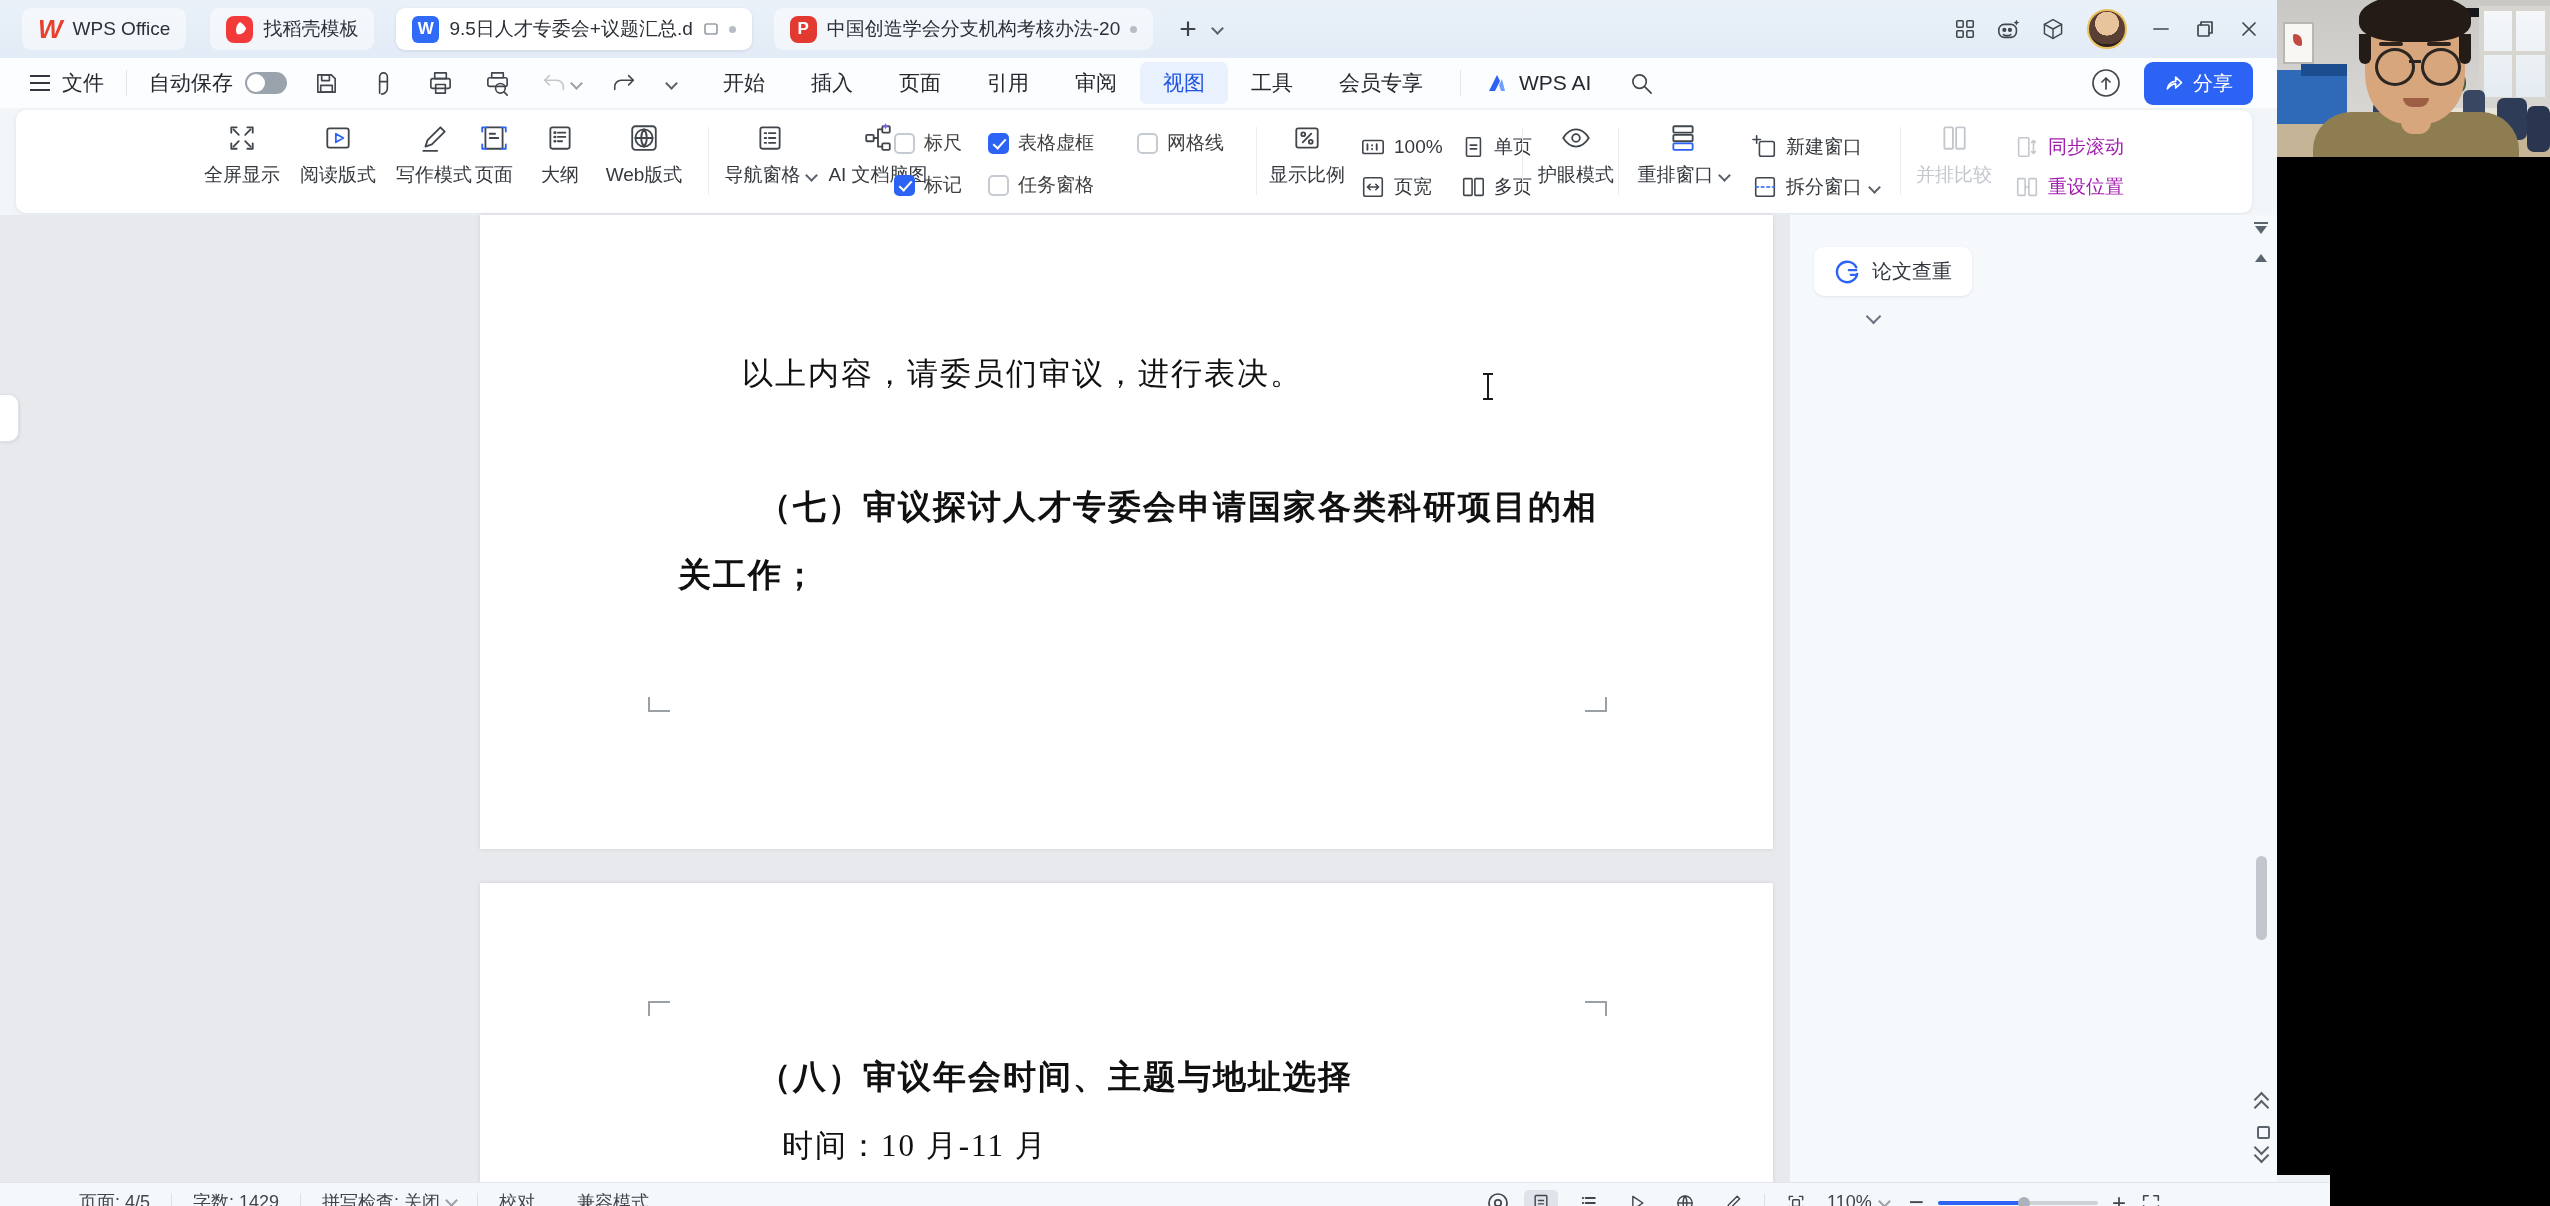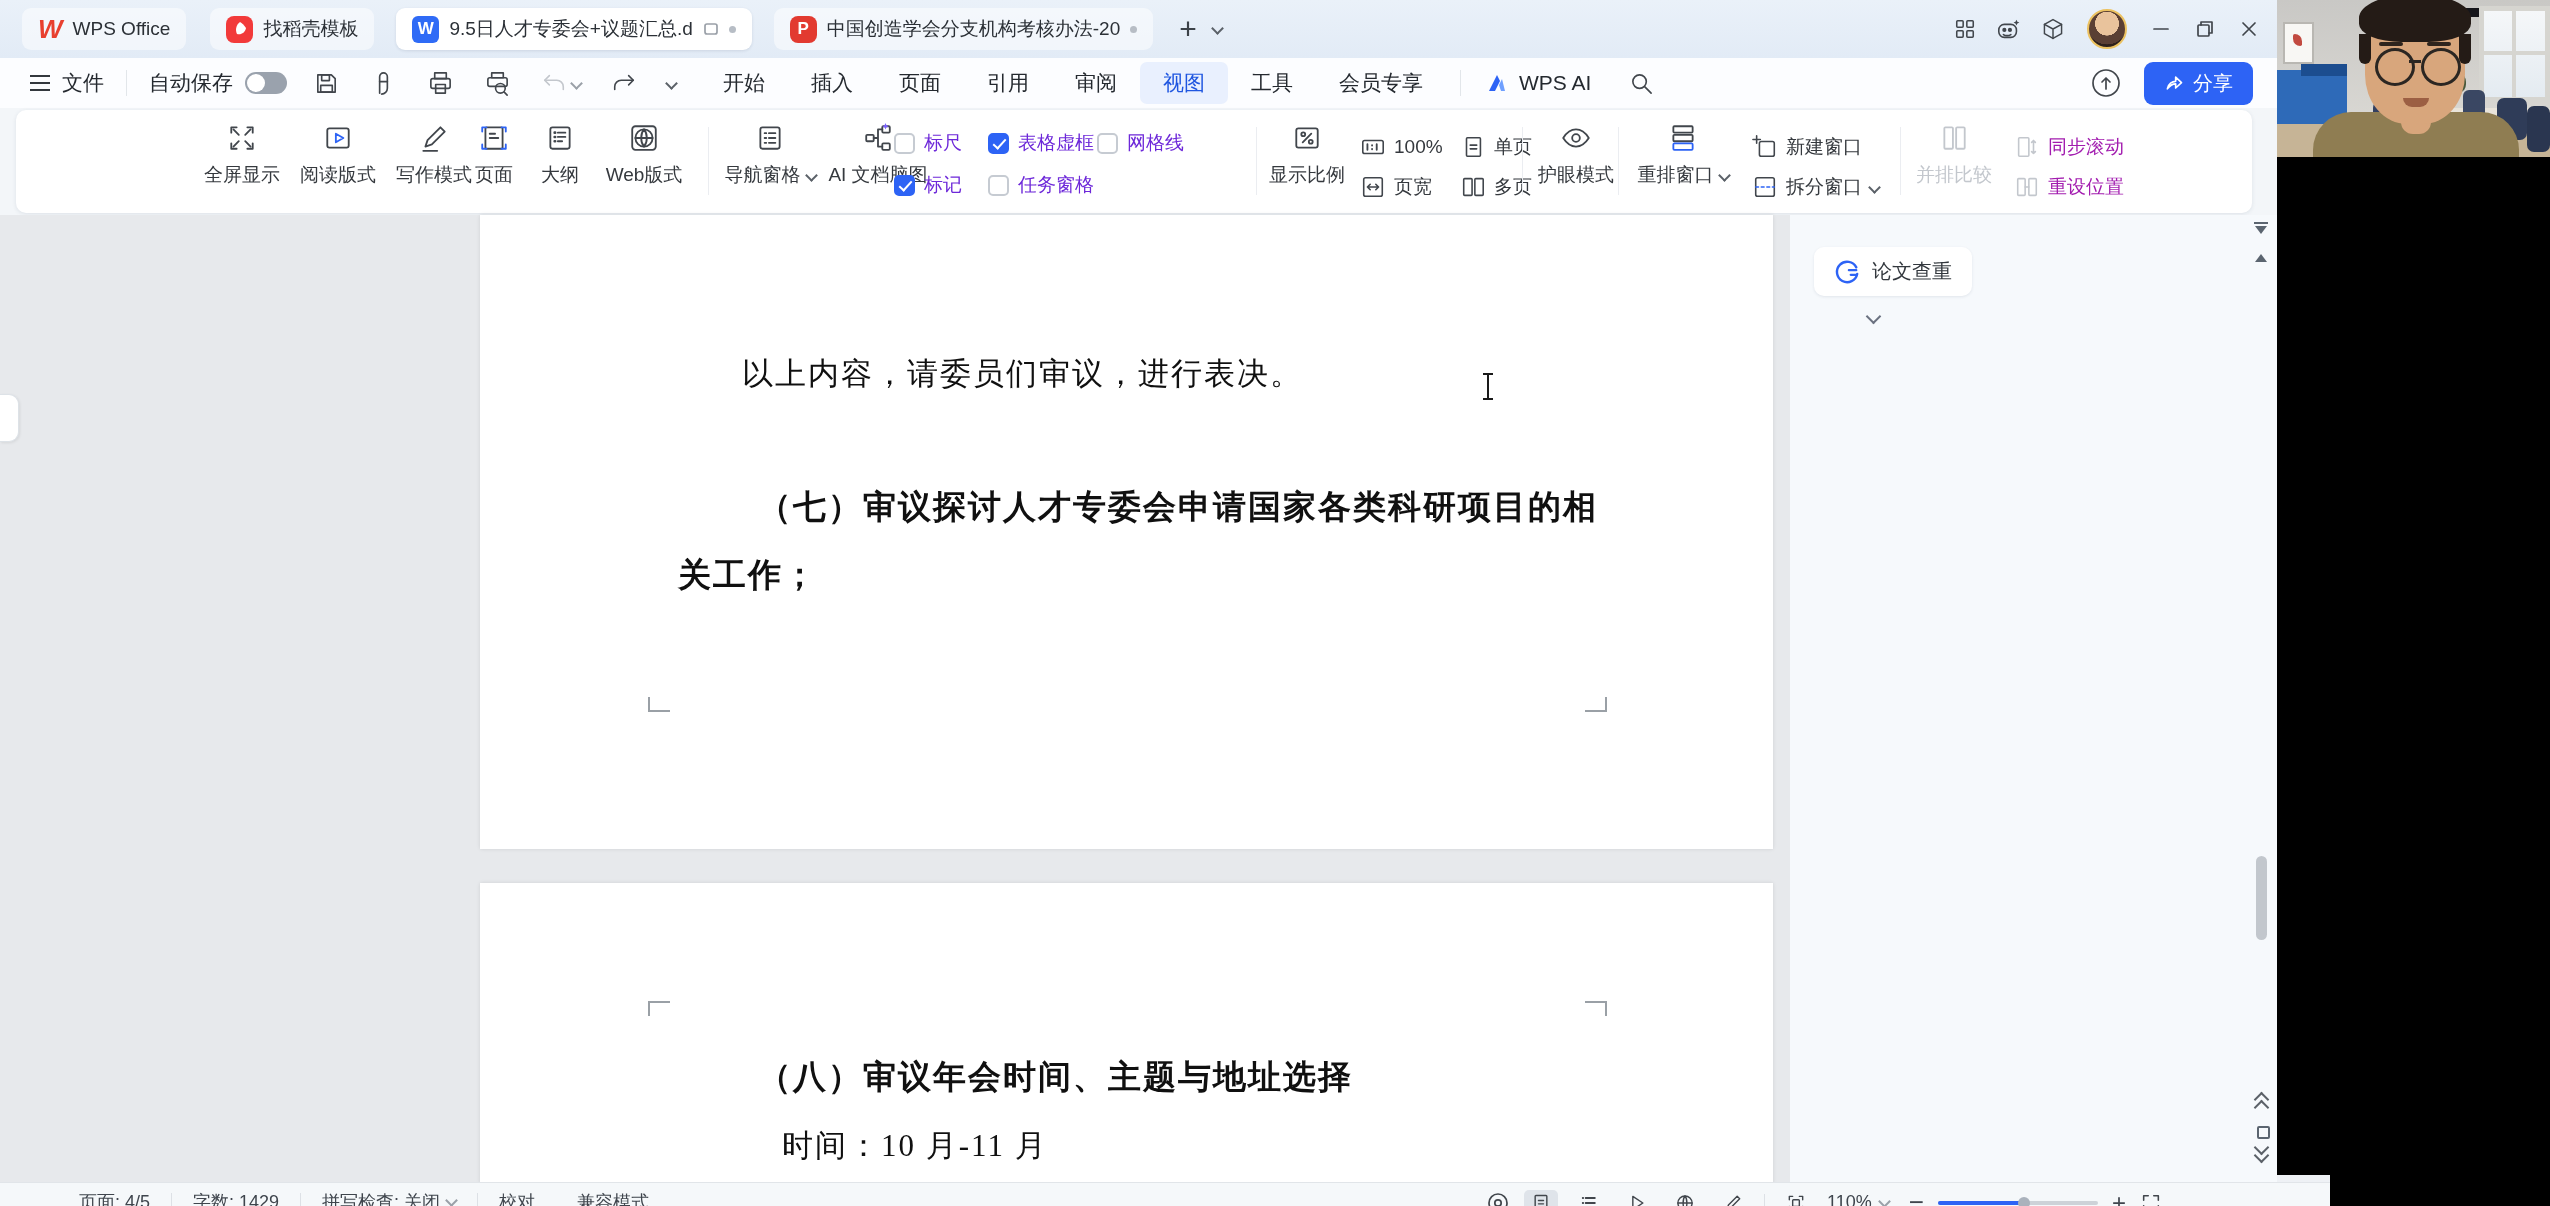--- a/index.html
+++ b/index.html
@@ -39,21 +39,21 @@
   
   .ribbonwrap{position:absolute;left:0;top:108px;width:2277px;height:107px;background:#f3f6f9;}
   .ribbon{position:absolute;left:16px;top:2px;width:2236px;height:103px;background:#fff;
     border-radius:10px;box-shadow:0 1px 4px rgba(30,50,80,.10);}
   .rb{position:absolute;top:13px;display:flex;flex-direction:column;align-items:center;gap:9px;
     font-size:19px;color:#35393e;white-space:nowrap;}
   .rb.dis{color:#c3c7cd;}
   .rs{position:absolute;display:flex;align-items:center;gap:8px;font-size:19px;color:#35393e;white-space:nowrap;}
   .rs.dis{color:#a21caf;}
   .vdiv{position:absolute;top:17px;height:68px;width:1px;background:#ebedf1;}
-  .cbx{position:absolute;display:flex;align-items:center;gap:9px;font-size:19px;color:#6d28d9;}
+  .cbx{position:absolute;display:flex;align-items:center;gap:9px;font-size:19px;color:#404040;}
   .box{width:21px;height:21px;border:2px solid #c6cbd2;border-radius:5px;background:#fff;
     position:relative;box-sizing:border-box;}
   .box.on{background:#2d63f5;border-color:#2d63f5;}
   .box.on::after{content:"";position:absolute;left:6px;top:1px;width:5px;height:11px;
     border-right:2.4px solid #fff;border-bottom:2.4px solid #fff;transform:rotate(42deg);}
   
   .docarea{position:absolute;left:0;top:215px;width:2256px;height:969px;background:#e7e9ec;}
   .page{position:absolute;left:480px;width:1293px;background:#fff;box-shadow:0 0 4px rgba(0,0,0,.10);}
   .doctext{position:absolute;font-family:"Liberation Serif",serif;color:#101010;
     font-size:31px;letter-spacing:2px;white-space:nowrap;}
@@ -329,21 +329,21 @@
       <span>标记</span>
     </label>
     <label class="cbx" style="left:972px;top:20px;">
       <span class="box on"></span>
       <span>表格虚框</span>
     </label>
     <label class="cbx" style="left:972px;top:62px;">
       <span class="box"></span>
       <span>任务窗格</span>
     </label>
-    <label class="cbx" style="left:1081px;top:20px;">
+    <label class="cbx" style="left:1121px;top:20px;">
       <span class="box"></span>
       <span>网格线</span>
     </label>
     <div class="vdiv" style="left:1240px;"></div>
 
     <div class="rb" style="left:1250px;width:82px;">
       <svg width="30" height="30" viewBox="0 0 28 28" class="ic">
             <rect x="4" y="5" width="20" height="18" rx="2"></rect>
             <path d="M10 18l8-8"></path>
             <circle cx="10.5" cy="10.5" r="1.8"></circle>

